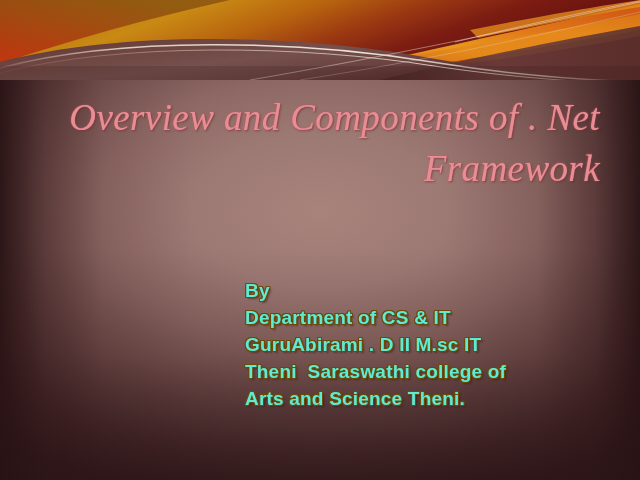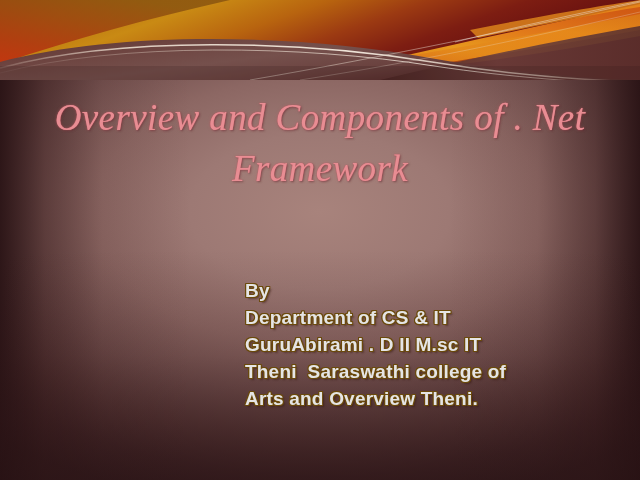--- a/index.html
+++ b/index.html
@@ -70,21 +70,21 @@
     overflow: hidden;
   }
   .header-band svg { display: block; }
 
   
   .title-block {
     position: absolute;
     left: 40px;
     top: 92px;
     width: 560px;
-    text-align: center;
+    text-align: right;
   }
 
   .title-text {
     font-family: "Liberation Serif", "DejaVu Serif", serif;
     font-style: italic;
     font-weight: 400;
     font-size: 37px;
     line-height: 51px;
     letter-spacing: 0.4px;
     color: #e88d93;
@@ -103,21 +103,21 @@
     top: 277px;
     width: 380px;
   }
 
   .body-line {
     font-family: "Liberation Sans", "DejaVu Sans", sans-serif;
     font-weight: 700;
     font-size: 19px;
     line-height: 27px;
     letter-spacing: 0.2px;
-    color: #e5e5e5;
+    color: #5eead4;
     margin: 0;
     white-space: pre;
     text-shadow:
       -1px  0   0 #6b4a0c,
        1px  0   0 #6b4a0c,
        0   -1px 0 #6b4a0c,
        0    1px 0 #6b4a0c,
       -1px -1px 0 #6b4a0c,
        1px -1px 0 #6b4a0c,
       -1px  1px 0 #6b4a0c,
@@ -227,16 +227,16 @@
 
   <div class="title-block">
     <h1 class="title-text">Overview and Components of . Net Framework</h1>
   </div>
 
   <div class="body-block">
     <p class="body-line">By</p>
     <p class="body-line">Department of CS &amp; IT</p>
     <p class="body-line">GuruAbirami . D II M.sc IT</p>
     <p class="body-line">Theni  Saraswathi college of</p>
-    <p class="body-line">Arts and Overview Theni.</p>
+    <p class="body-line">Arts and Science Theni.</p>
   </div>
 
 </div>
 
 </body></html>

